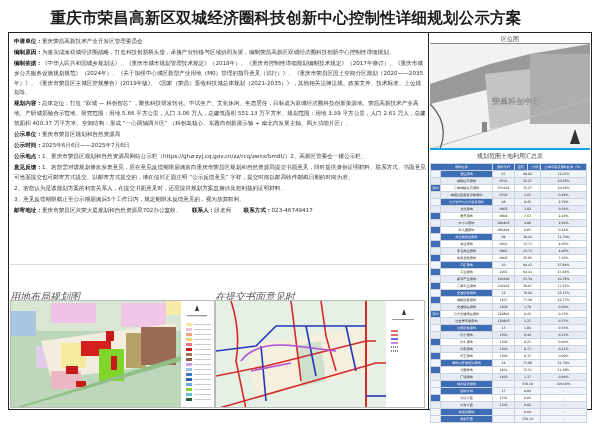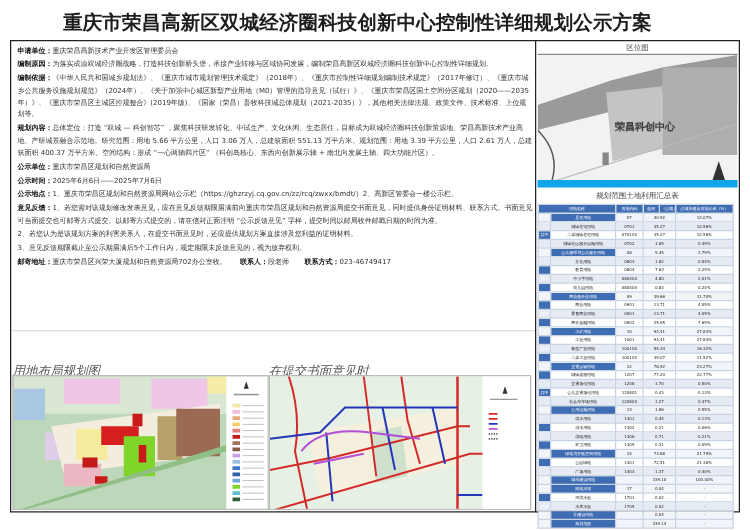--- a/index.html
+++ b/index.html
@@ -34,21 +34,21 @@
   }
 
   .right-frame {
     position: absolute; left: 428px; top: 32px; width: 164px; height: 378px;
     border: 1.5px solid #222; background: #fff;
   }
   .right-head {
     position: absolute; left: 430px; top: 33px; width: 160px; height: 11px;
     font-size: 6px; text-align: center; color: #444; border-bottom: 1px solid #888; line-height: 11px;
   }
-  .loc-map { position: absolute; left: 430px; top: 44px; width: 160px; height: 106px; overflow: hidden; border-bottom: 6px solid #0ea5e9; font-weight: bold; }
+  .loc-map { position: absolute; left: 430px; top: 44px; width: 160px; height: 106px; overflow: hidden; border-bottom: 2px solid #0ea5e9; }
 
   .tbl-title {
     position: absolute; left: 430px; top: 152px; width: 160px; text-align: center;
     font-family: "DejaVu Serif", serif; font-size: 6px; color: #444;
   }
   table.land {
     position: absolute; left: 430px; top: 163px; width: 156px; border-collapse: collapse;
     font-size: 3.2px; table-layout: fixed;
   }
   table.land td, table.land th {

